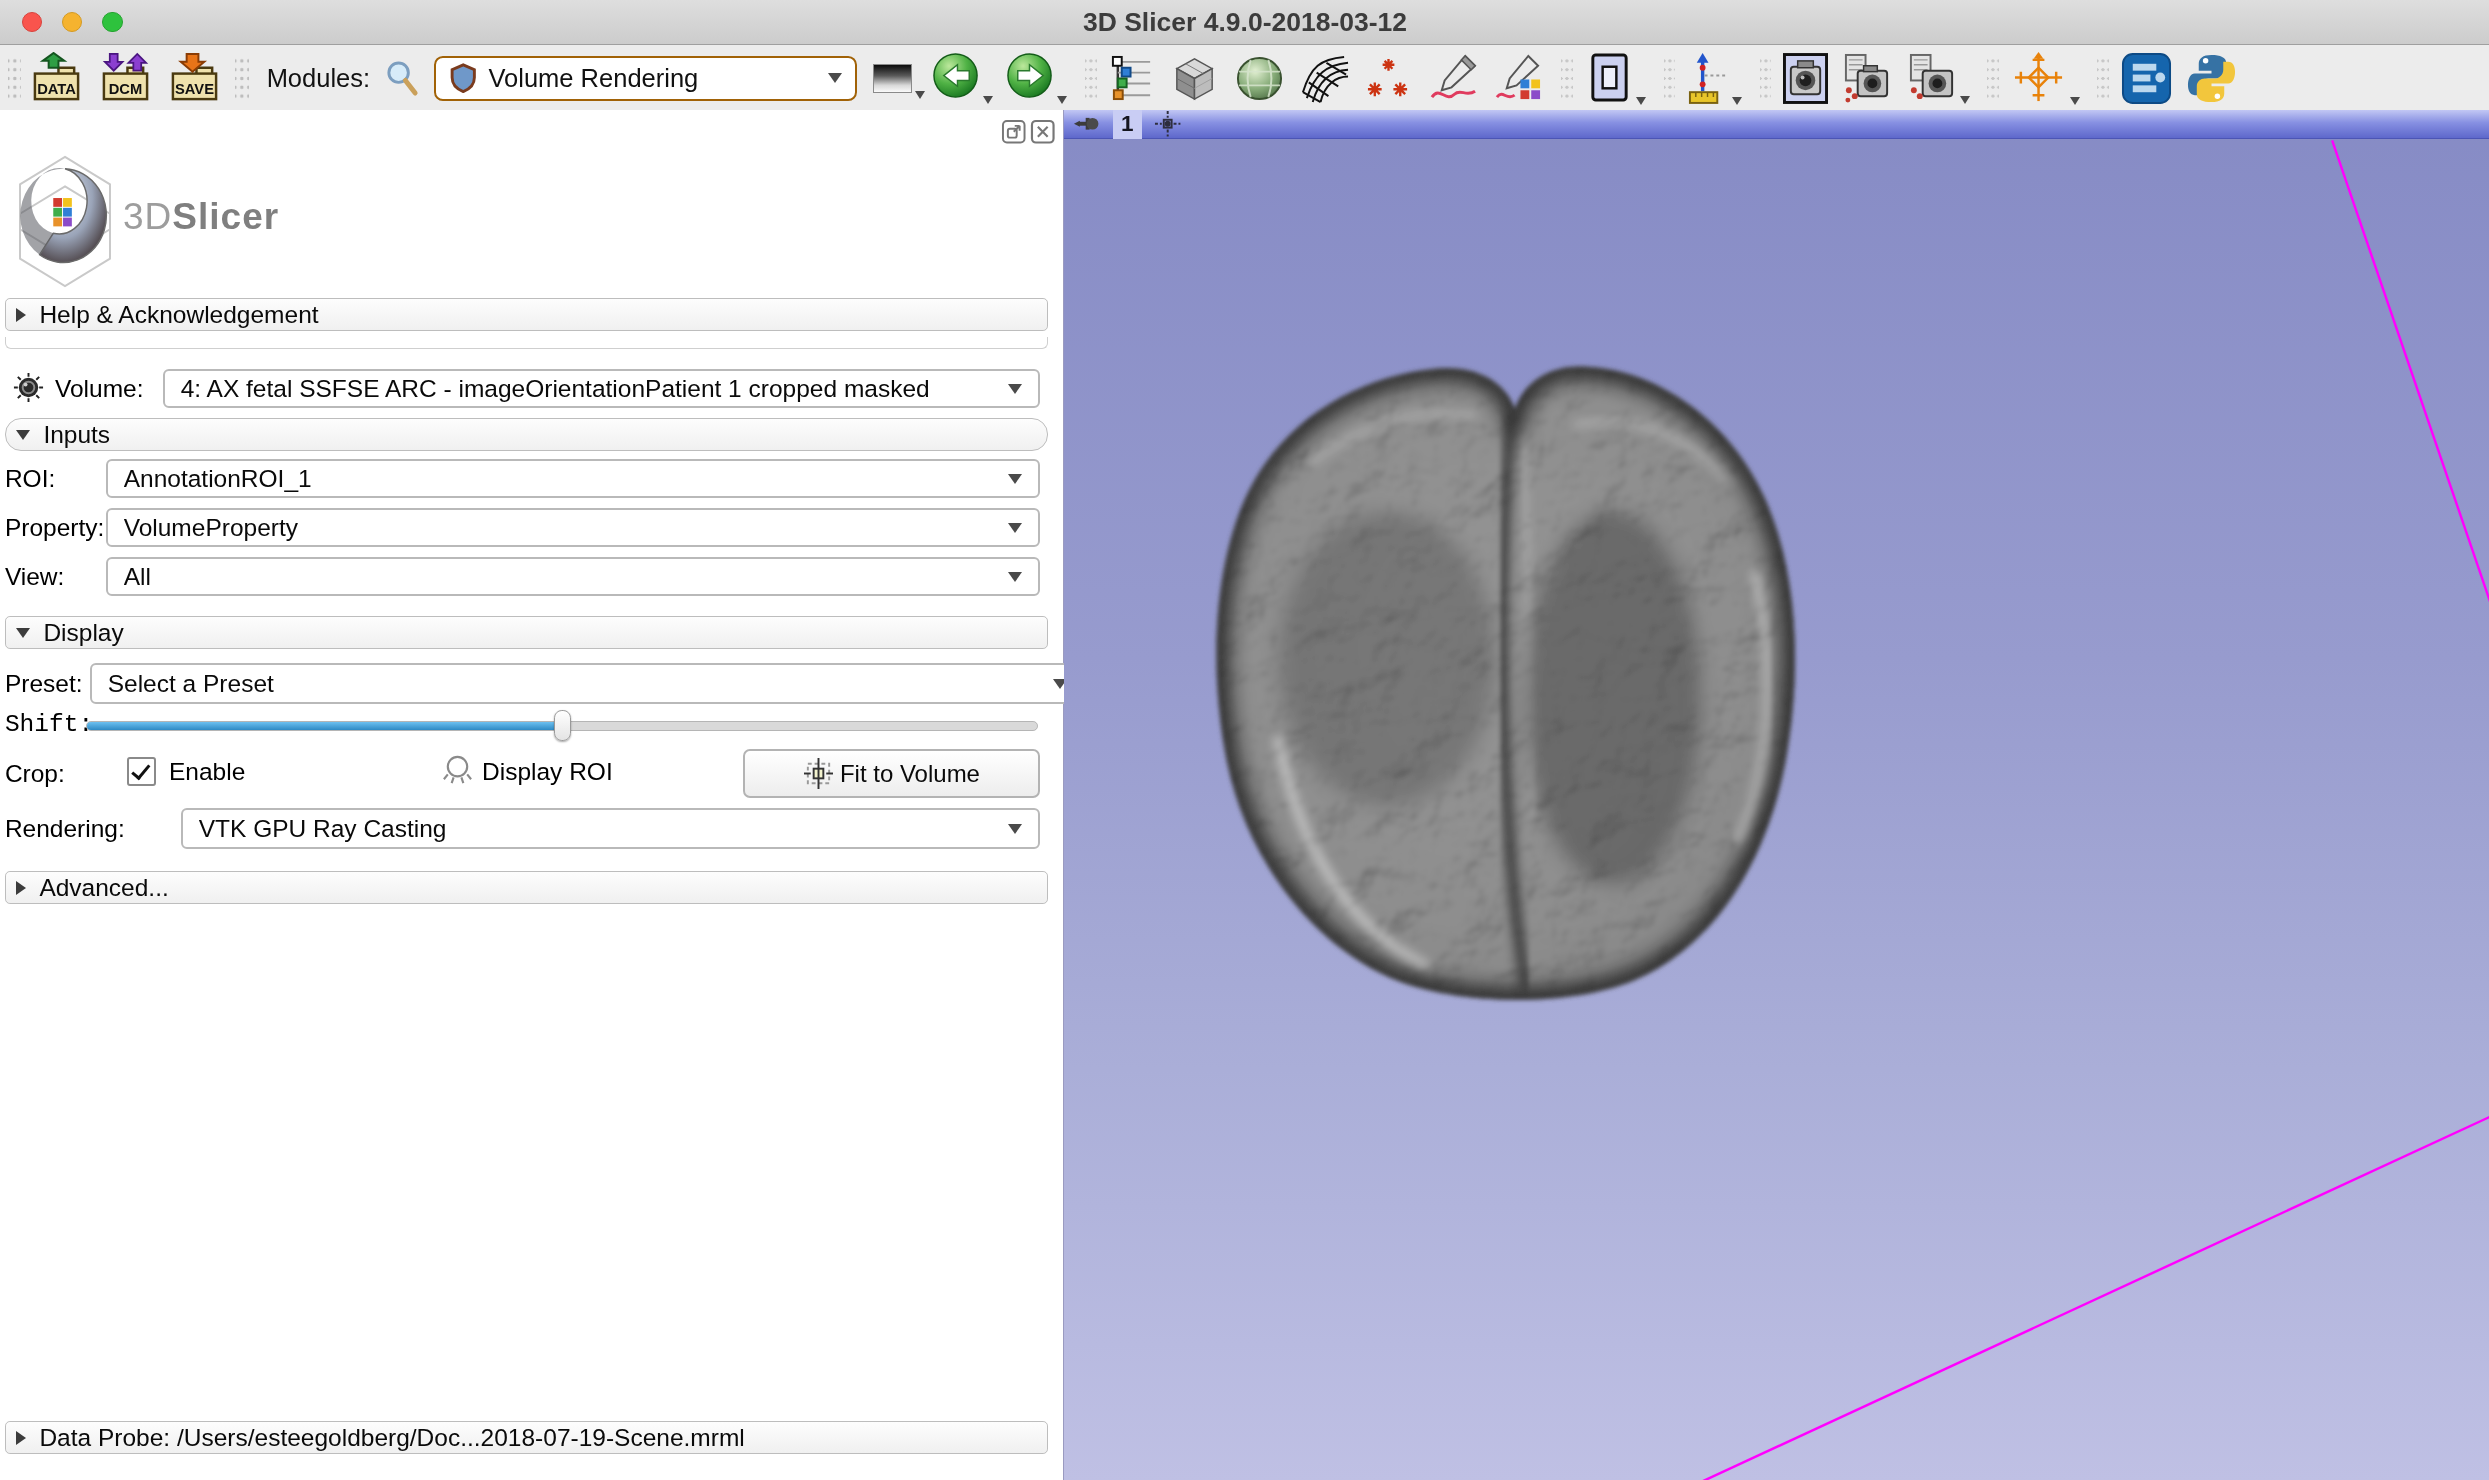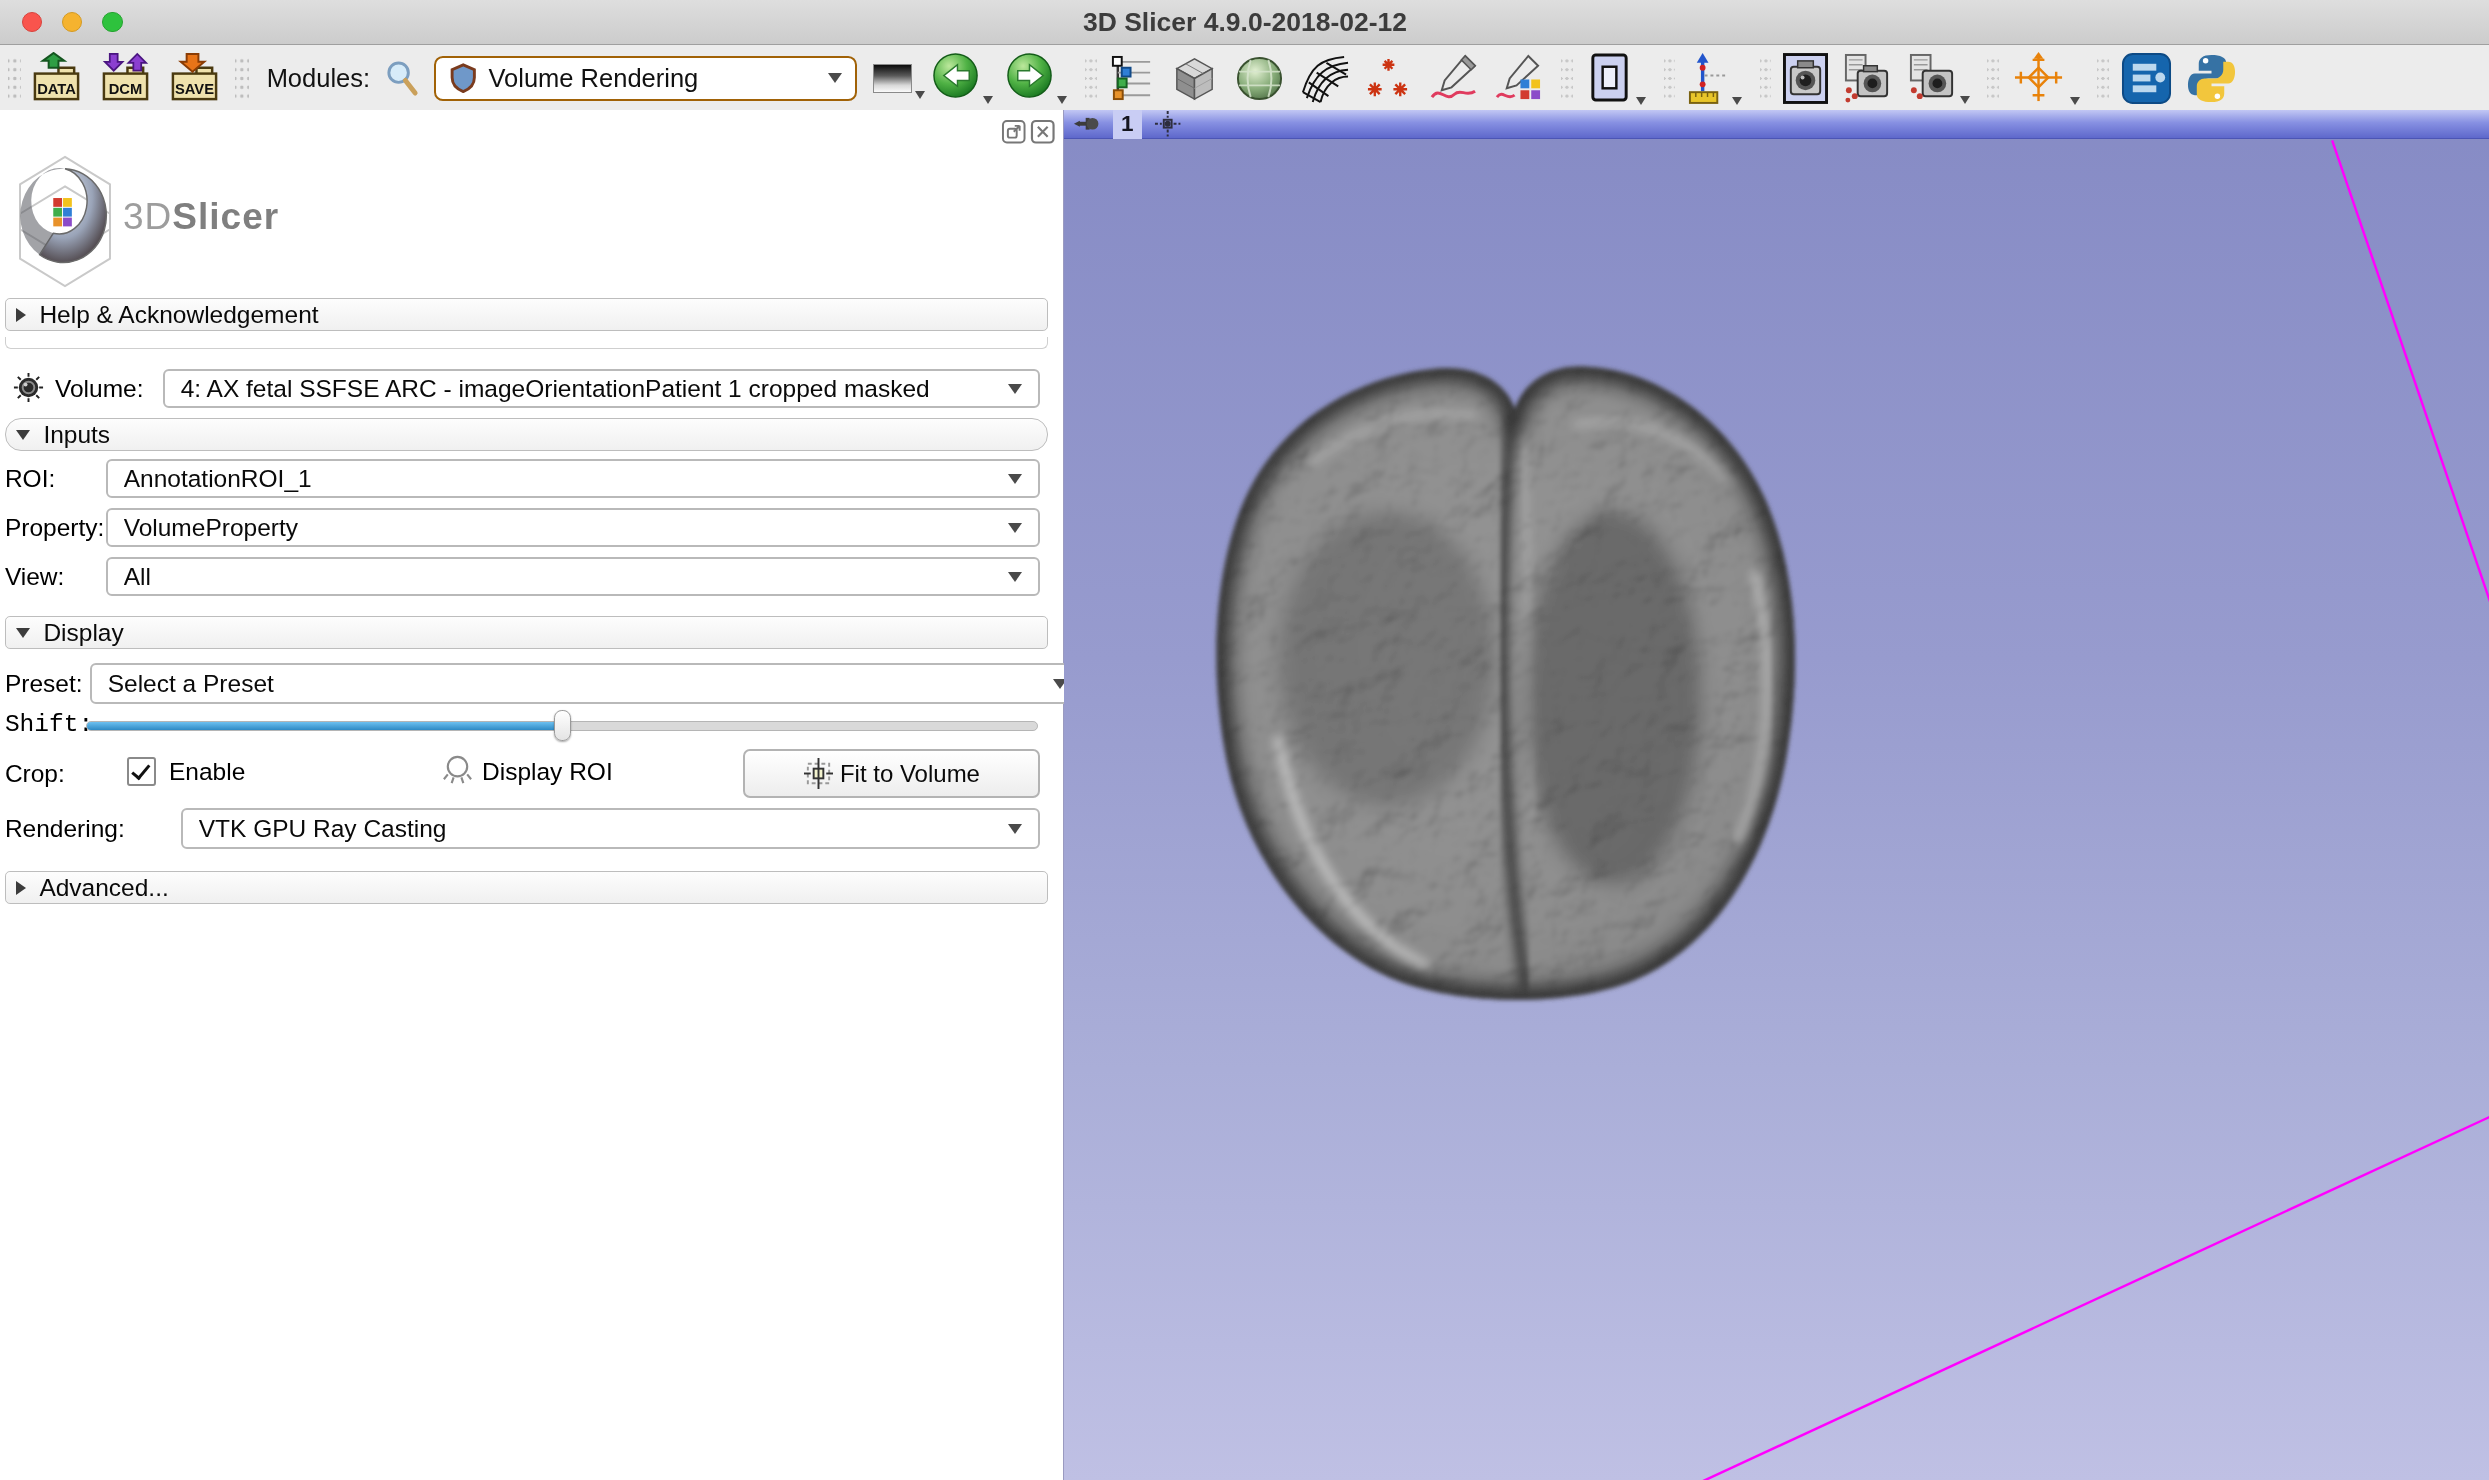--- a/index.html
+++ b/index.html
@@ -89,21 +89,21 @@
 </style>
 </head>
 <body>
 
 <div class="titlebar">
   <div class="lights">
     <div class="light red"></div>
     <div class="light yellow"></div>
     <div class="light green"></div>
   </div>
-  <div class="title-text">3D Slicer 4.9.0-2018-02-12</div>
+  <div class="title-text">3D Slicer 4.9.0-2018-03-12</div>
 </div>
 
 <div class="toolbar">
   <div class="tb-handle"></div>
 
   <div class="tb-btn">
     <svg width="55" height="53" viewBox="0 0 56 54">
       <path d="M30 16 h16 v8 h-16 z" fill="#efe2ad" stroke="#4a3a10" stroke-width="2.5"></path>
       <rect x="6" y="22" width="44" height="26" fill="#efe2ad" stroke="#4a3a10" stroke-width="2.5"></rect>
       <path d="M20 16 v-7 h-6 L25 1 l11 8 h-6 v7 z" fill="#2e9e44" stroke="#14551f" stroke-width="2"></path>
@@ -478,20 +478,24 @@
   <div class="combo" style="left:181px; top:698px; width:859px; height:41px;">
     <span class="cv">VTK GPU Ray Casting</span>
     <span class="tri-down"></span>
   </div>
 
   <div class="cbar" style="top:761px;">
     <span class="tri-right"></span>
     <span>Advanced...</span>
   </div>
 
+  <div class="cbar" style="top:1311px;">
+    <span class="tri-right"></span>
+    <span>Data Probe: /Users/esteegoldberg/Doc...2018-07-19-Scene.mrml</span>
+  </div>
 </div>
 
 <div class="view3d">
   <svg class="scene-svg" width="1425" height="1370" viewBox="0 0 1454 1398">
     <defs>
       <radialGradient id="bshade" cx="46%" cy="44%" r="58%">
         <stop offset="0%" stop-color="#7e7e7e"></stop>
           <stop offset="45%" stop-color="#6a6a6a"></stop>
         <stop offset="78%" stop-color="#4c4c4c"></stop>
           <stop offset="96%" stop-color="#232323"></stop>

